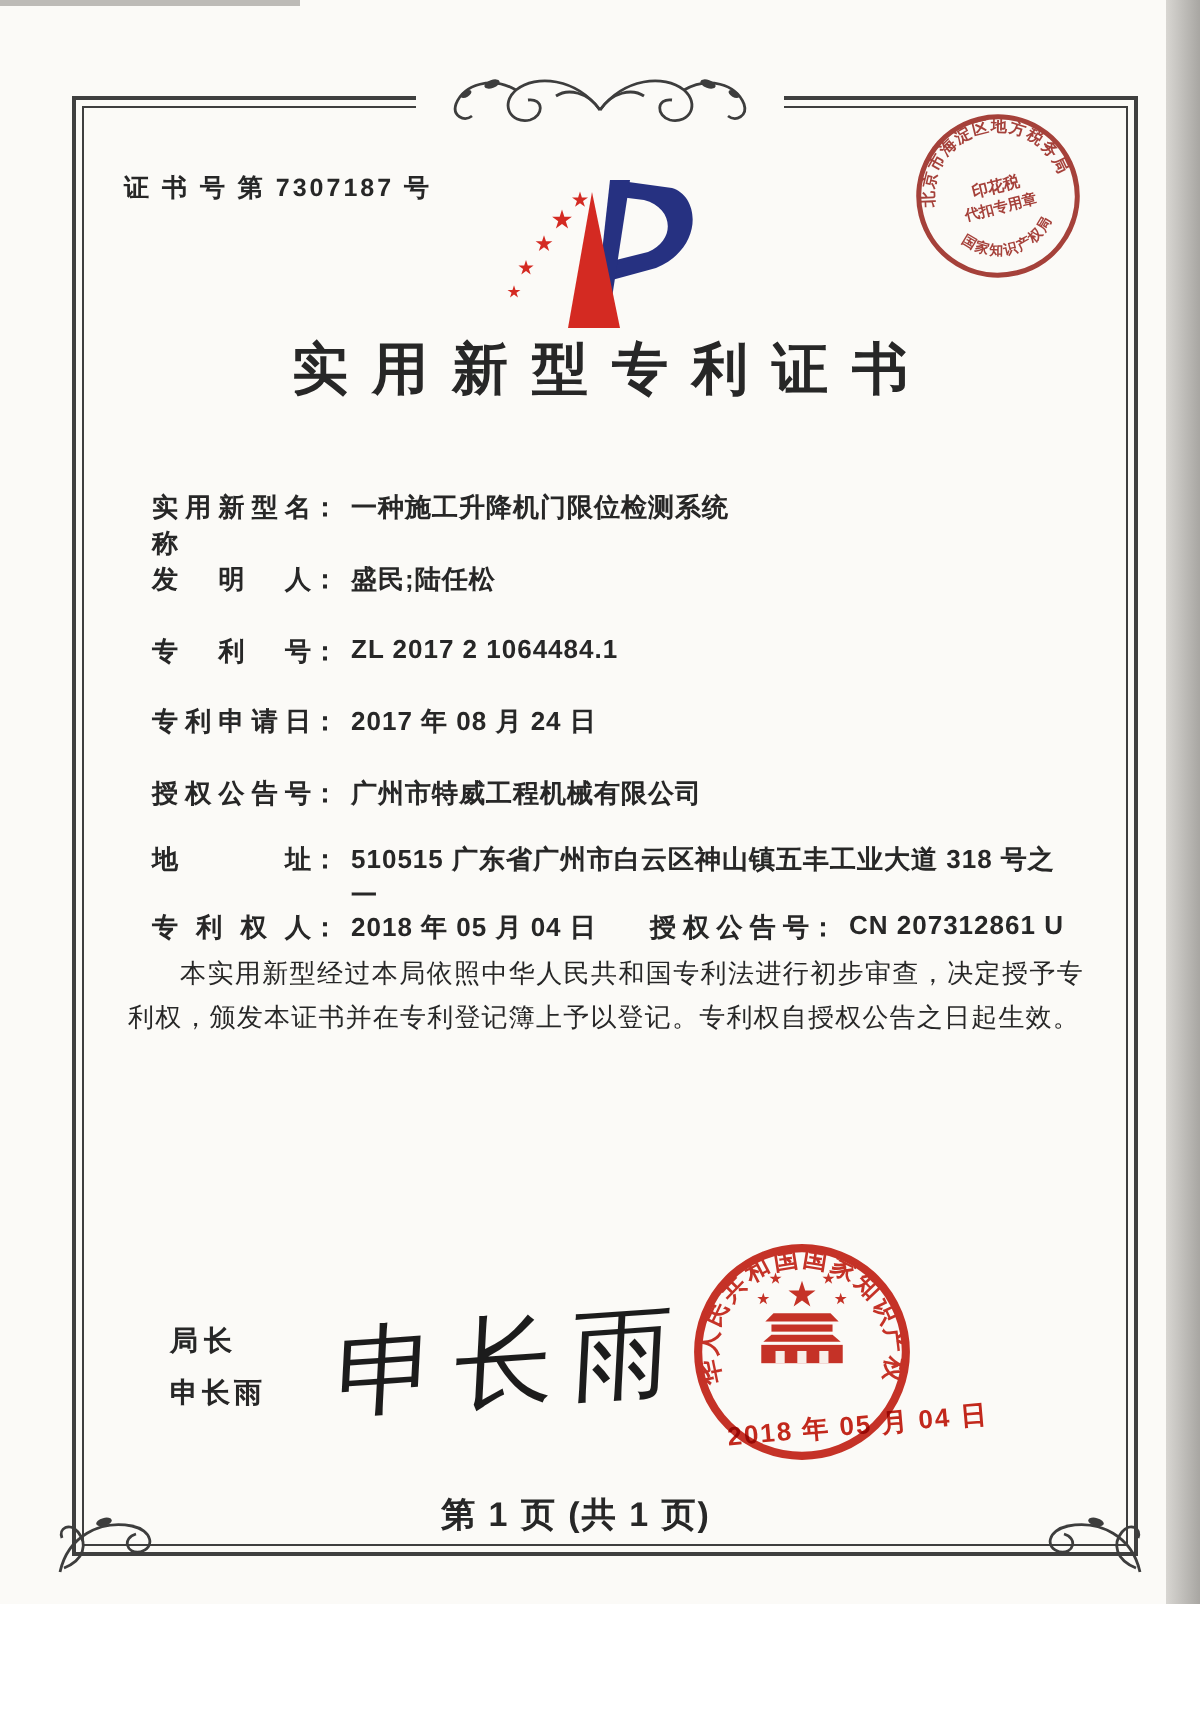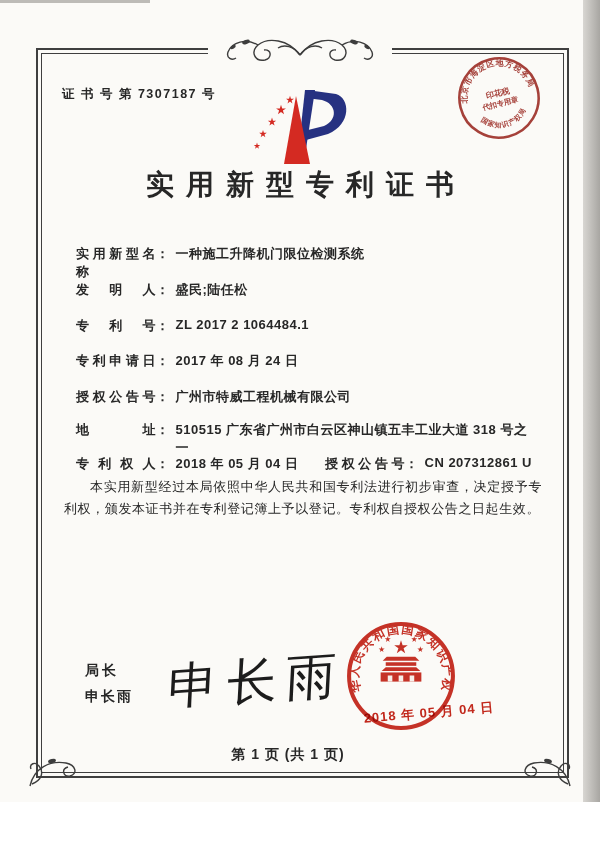--- a/index.html
+++ b/index.html
@@ -64,21 +64,21 @@
   .emblem-hole{fill:#fbf4f2;}
   .office-seal-date{position:absolute;left:344px;top:704px;width:170px;text-align:center;
     color:var(--seal-red,#c5281c);font-size:13px;font-weight:700;letter-spacing:1px;
     transform:rotate(-5deg);mix-blend-mode:multiply;}
   .tax-seal{position:absolute;left:455px;top:54px;width:88px;height:88px;
     transform:rotate(-14deg);mix-blend-mode:multiply;opacity:.9;}
   .tax-ring{stroke:var(--tax-red,#9f2d26);fill:none;}
   .tax-text{fill:var(--tax-red,#9f2d26);}
   
   .page-number{position:absolute;left:0;top:746px;width:576px;text-align:center;
-    font-size:14px;letter-spacing:1px;font-weight:600;}
+    font-size:17px;letter-spacing:1px;font-weight:600;}
   .defs-holder{position:absolute;width:0;height:0;overflow:hidden;}
 </style>
 </head>
 <body>
 
 <svg class="defs-holder" aria-hidden="true">
   <defs>
     <path id="star5" d="M0 -1 L0.2245 -0.309 L0.9511 -0.309 L0.3633 0.118 L0.5878 0.809 L0 0.382 L-0.5878 0.809 L-0.3633 0.118 L-0.9511 -0.309 L-0.2245 -0.309 Z"></path>
   </defs>
 </svg>

